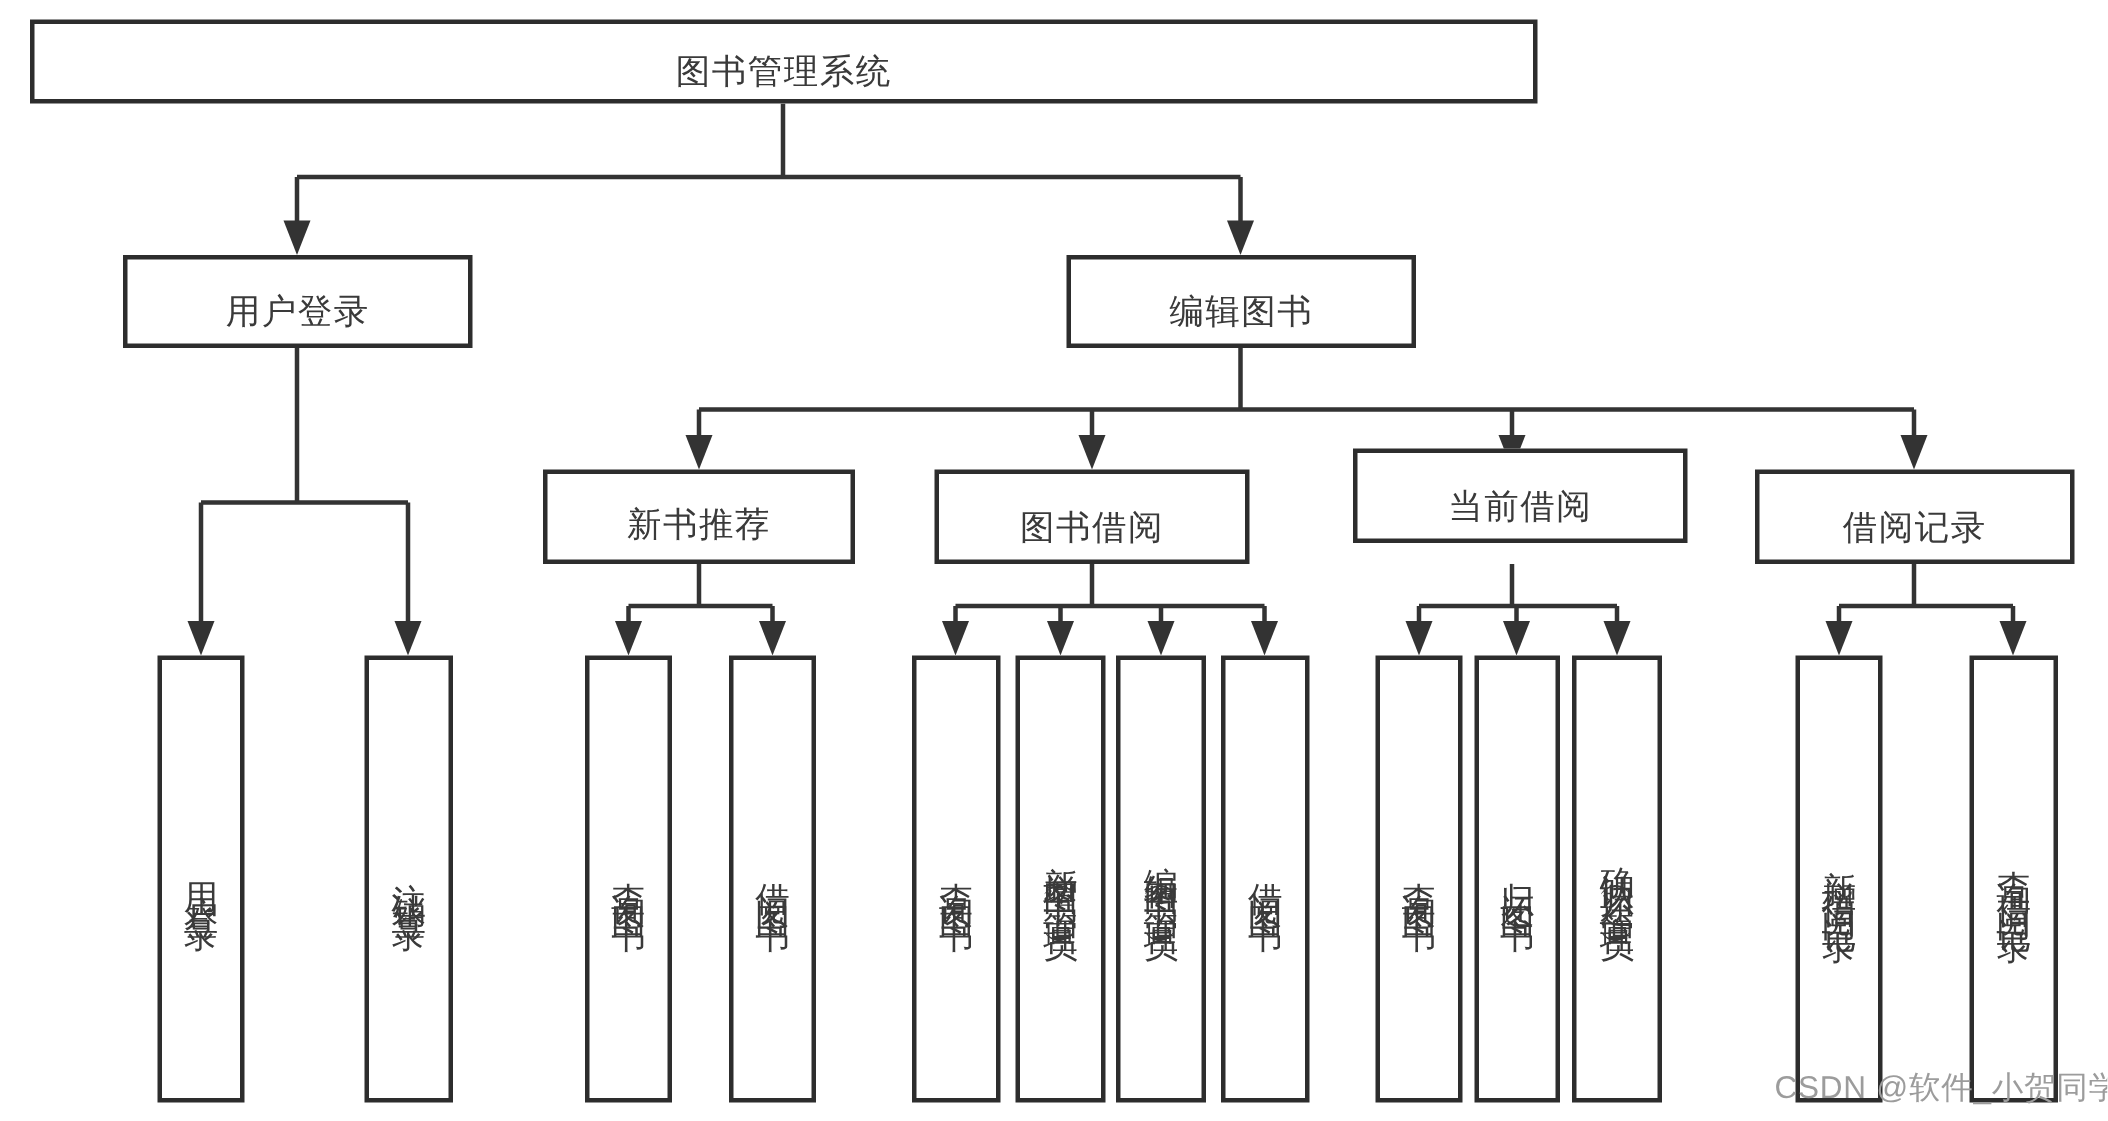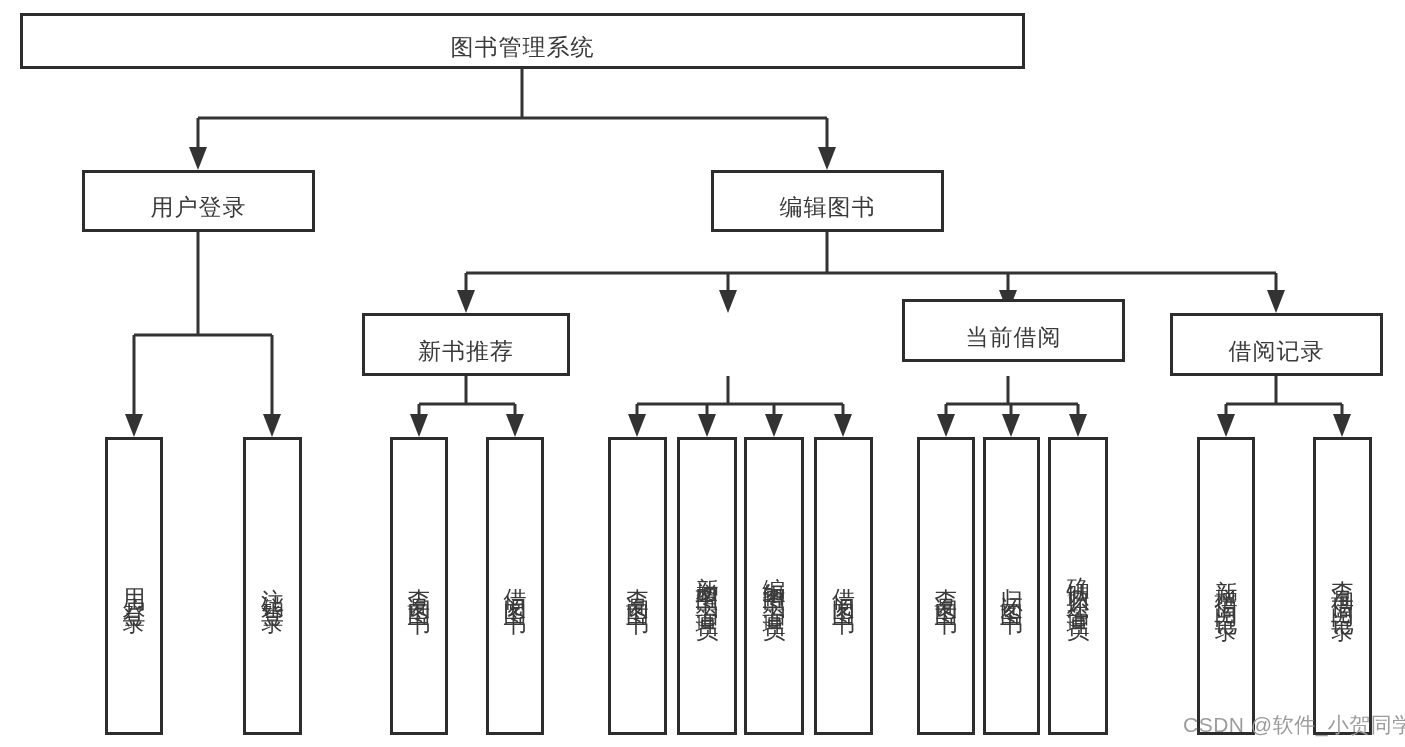--- a/index.html
+++ b/index.html
@@ -127,22 +127,25 @@
     <span class="hlabel">图书管理系统</span>
   </div>
 
   <div class="box" style="left:82px; top:170px; width:233px; height:62px;">
     <span class="hlabel">用户登录</span>
   </div>
   <div class="box" style="left:711px; top:170px; width:233px; height:62px;">
     <span class="hlabel">编辑图书</span>
   </div>
 
-  <div class="box" style="left:362px; top:313px; width:208px; height:63px;">
+  <div class="box" style="left:362px; top:313px; width:208px; height:63px;font-family:Liberation Mono, monospace;">
     <span class="hlabel">新书推荐</span>
+  </div>
+  <div class="box" style="left:623px; top:313px; width:210px; height:63px;">
+    <span class="hlabel">图书借阅</span>
   </div>
   <div class="box" style="left:902px; top:299px; width:223px; height:63px;">
     <span class="hlabel">当前借阅</span>
   </div>
   <div class="box" style="left:1170px; top:313px; width:213px; height:63px;">
     <span class="hlabel">借阅记录</span>
   </div>
 
   <div class="box leaf" style="left:105px; width:58px;">
     <span class="vtext">用户登录</span>

